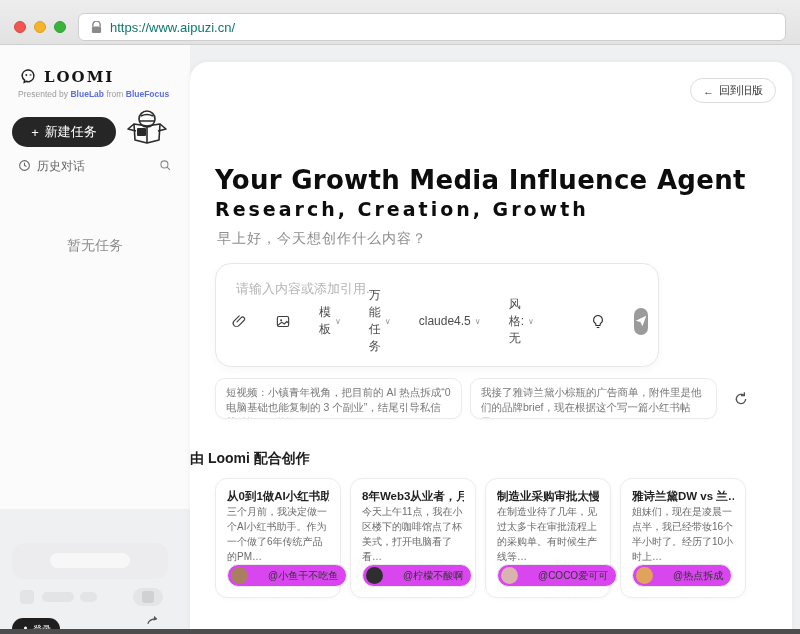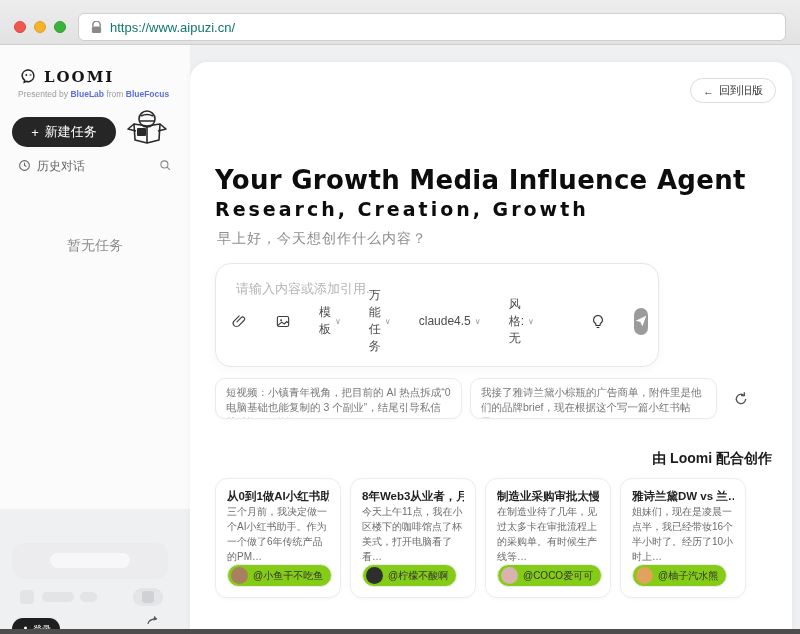--- a/index.html
+++ b/index.html
@@ -83,30 +83,30 @@
 
   
   .suggestions { position:absolute; left:25px; top:316px; display:flex; gap:8px; align-items:center; }
   .suggestion { width:247px; height:41px; border:1px solid #ebebeb; border-radius:10px;
                 padding:6px 10px; font-size:10.5px; line-height:1.45; color:#777;
                 overflow:hidden; background:#fff; cursor:pointer;
                 box-shadow:0 1px 3px rgba(0,0,0,0.03); }
   .refresh-btn { margin-left:8px; color:#555; cursor:pointer; display:flex; }
 
   
-  .section-title { position:absolute; left:0; top:388px; width:582px; text-align:right;
+  .section-title { position:absolute; left:0; top:388px; width:582px; text-align:left;
                    font-size:14px; font-weight:600; color:#1c1c1c; }
   .cards-row { position:absolute; left:25px; top:416px; display:flex; gap:9px; }
   .ugc-card { width:126px; height:120px; border:1px solid #ececec; border-radius:12px;
               background:#fff; padding:10px 11px; display:flex; flex-direction:column;
               box-shadow:0 1px 4px rgba(0,0,0,0.03); cursor:pointer; }
   .ugc-title { font-size:11.5px; font-weight:700; color:#1f1f1f; white-space:nowrap; overflow:hidden; }
   .ugc-body { font-size:10px; color:#6b6b6b; line-height:1.5; }
-  .author-chip { margin-top:auto; align-self:flex-start; display:inline-flex; align-items:center; gap:5px;
-                 border:1px solid #ededed; border-radius:999px; padding:2px 8px 2px 3px; background:#84cc16; }
+  .author-chip { margin-top:auto; align-self:flex-start; display:inline-flex; align-items:center; gap:20px;
+                 border:1px solid #ededed; border-radius:999px; padding:2px 8px 2px 3px; background:#d946ef; }
   .avatar { width:17px; height:17px; border-radius:50%; }
   .author-name { font-size:10px; color:#333; white-space:nowrap; }
 
   .bottom-strip { position:absolute; left:0; top:629px; width:800px; height:5px; background:#4d4d4d; }
 </style>
 </head>
 <body>
 
 <div class="screen">
 
@@ -300,21 +300,21 @@
           <div class="author-chip">
             <span class="avatar" style="background-color: rgb(217, 179, 173);"></span>
             <span class="author-name">@COCO爱可可</span>
           </div>
         </div>
         <div class="ugc-card">
           <div class="ugc-title">雅诗兰黛DW vs 兰…</div>
           <div class="ugc-body">姐妹们，现在是凌晨一点半，我已经带妆16个半小时了。经历了10小时上…</div>
           <div class="author-chip">
             <span class="avatar" style="background-color: rgb(224, 163, 92);"></span>
-            <span class="author-name">@柚子汽水熊</span>
+            <span class="author-name">@热点拆成</span>
           </div>
         </div>
       </div>
 
     </div>
   </div>
 
   <div class="bottom-strip"></div>
 </div>
 

